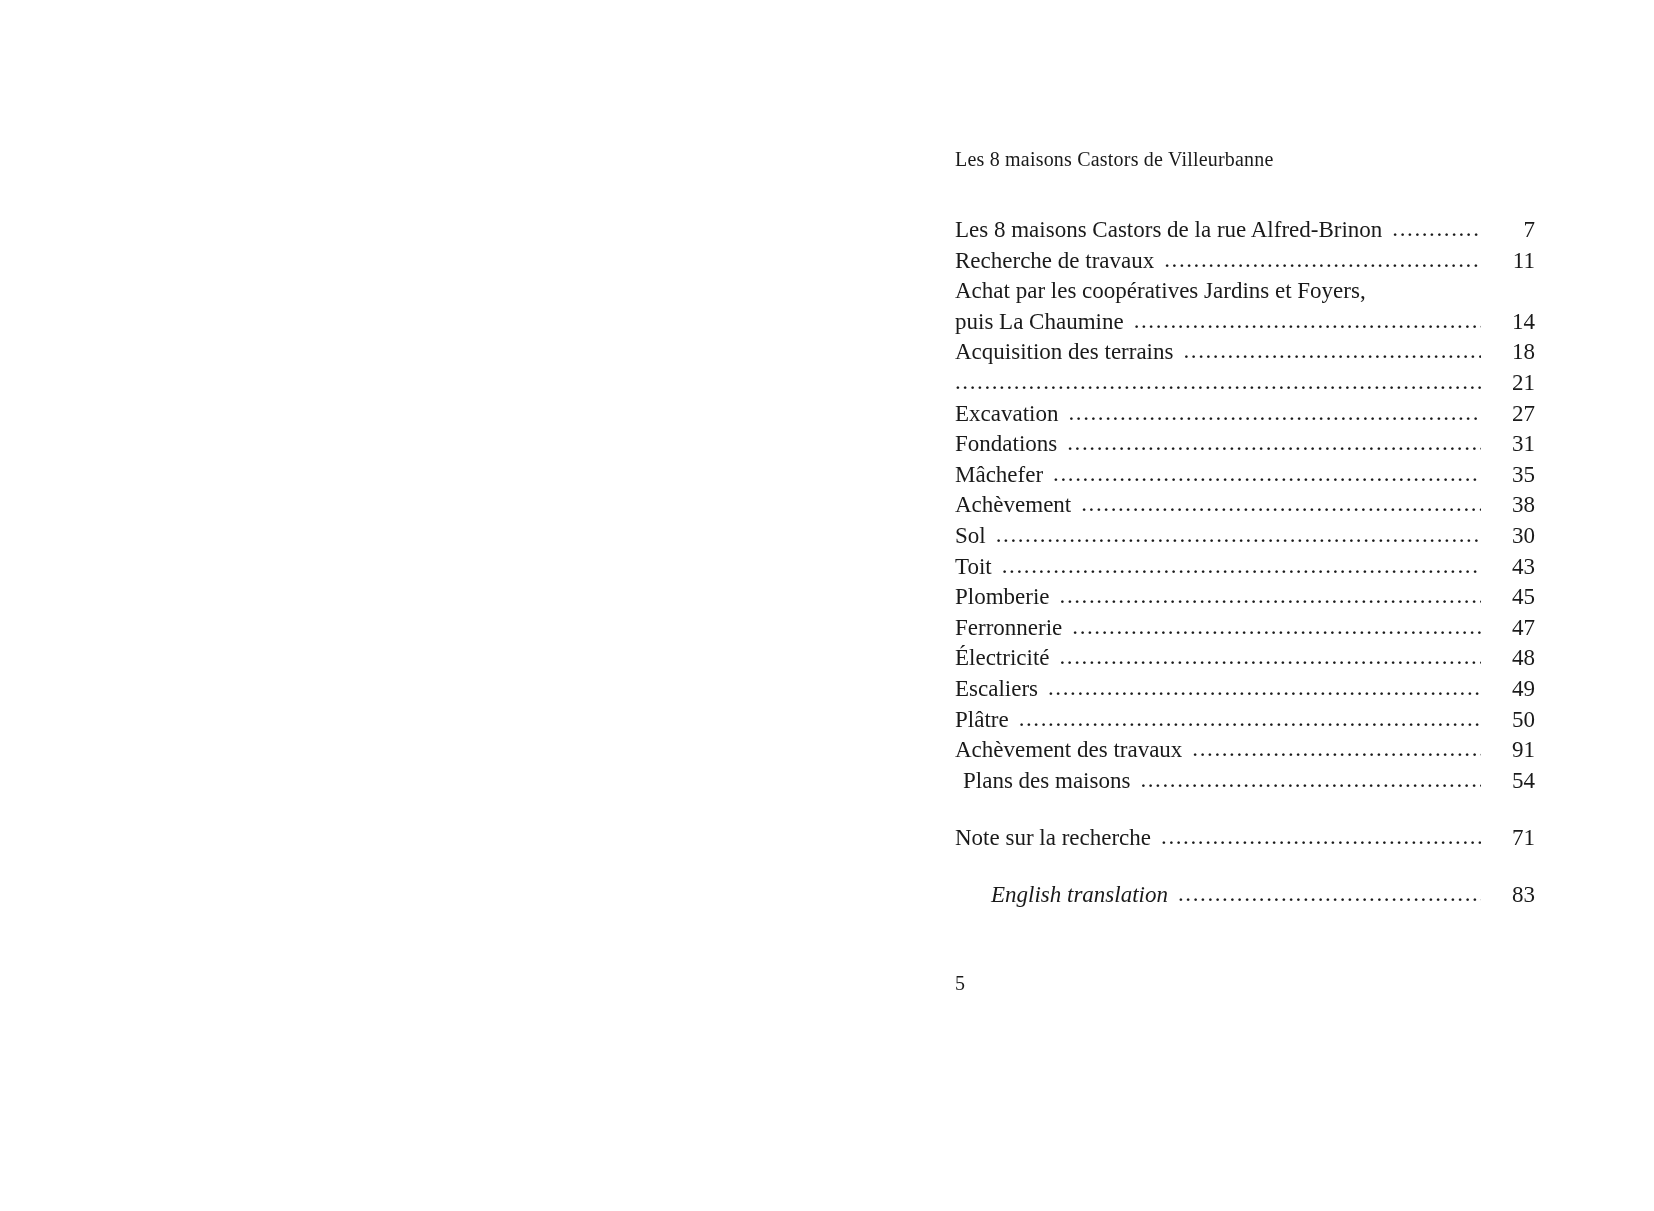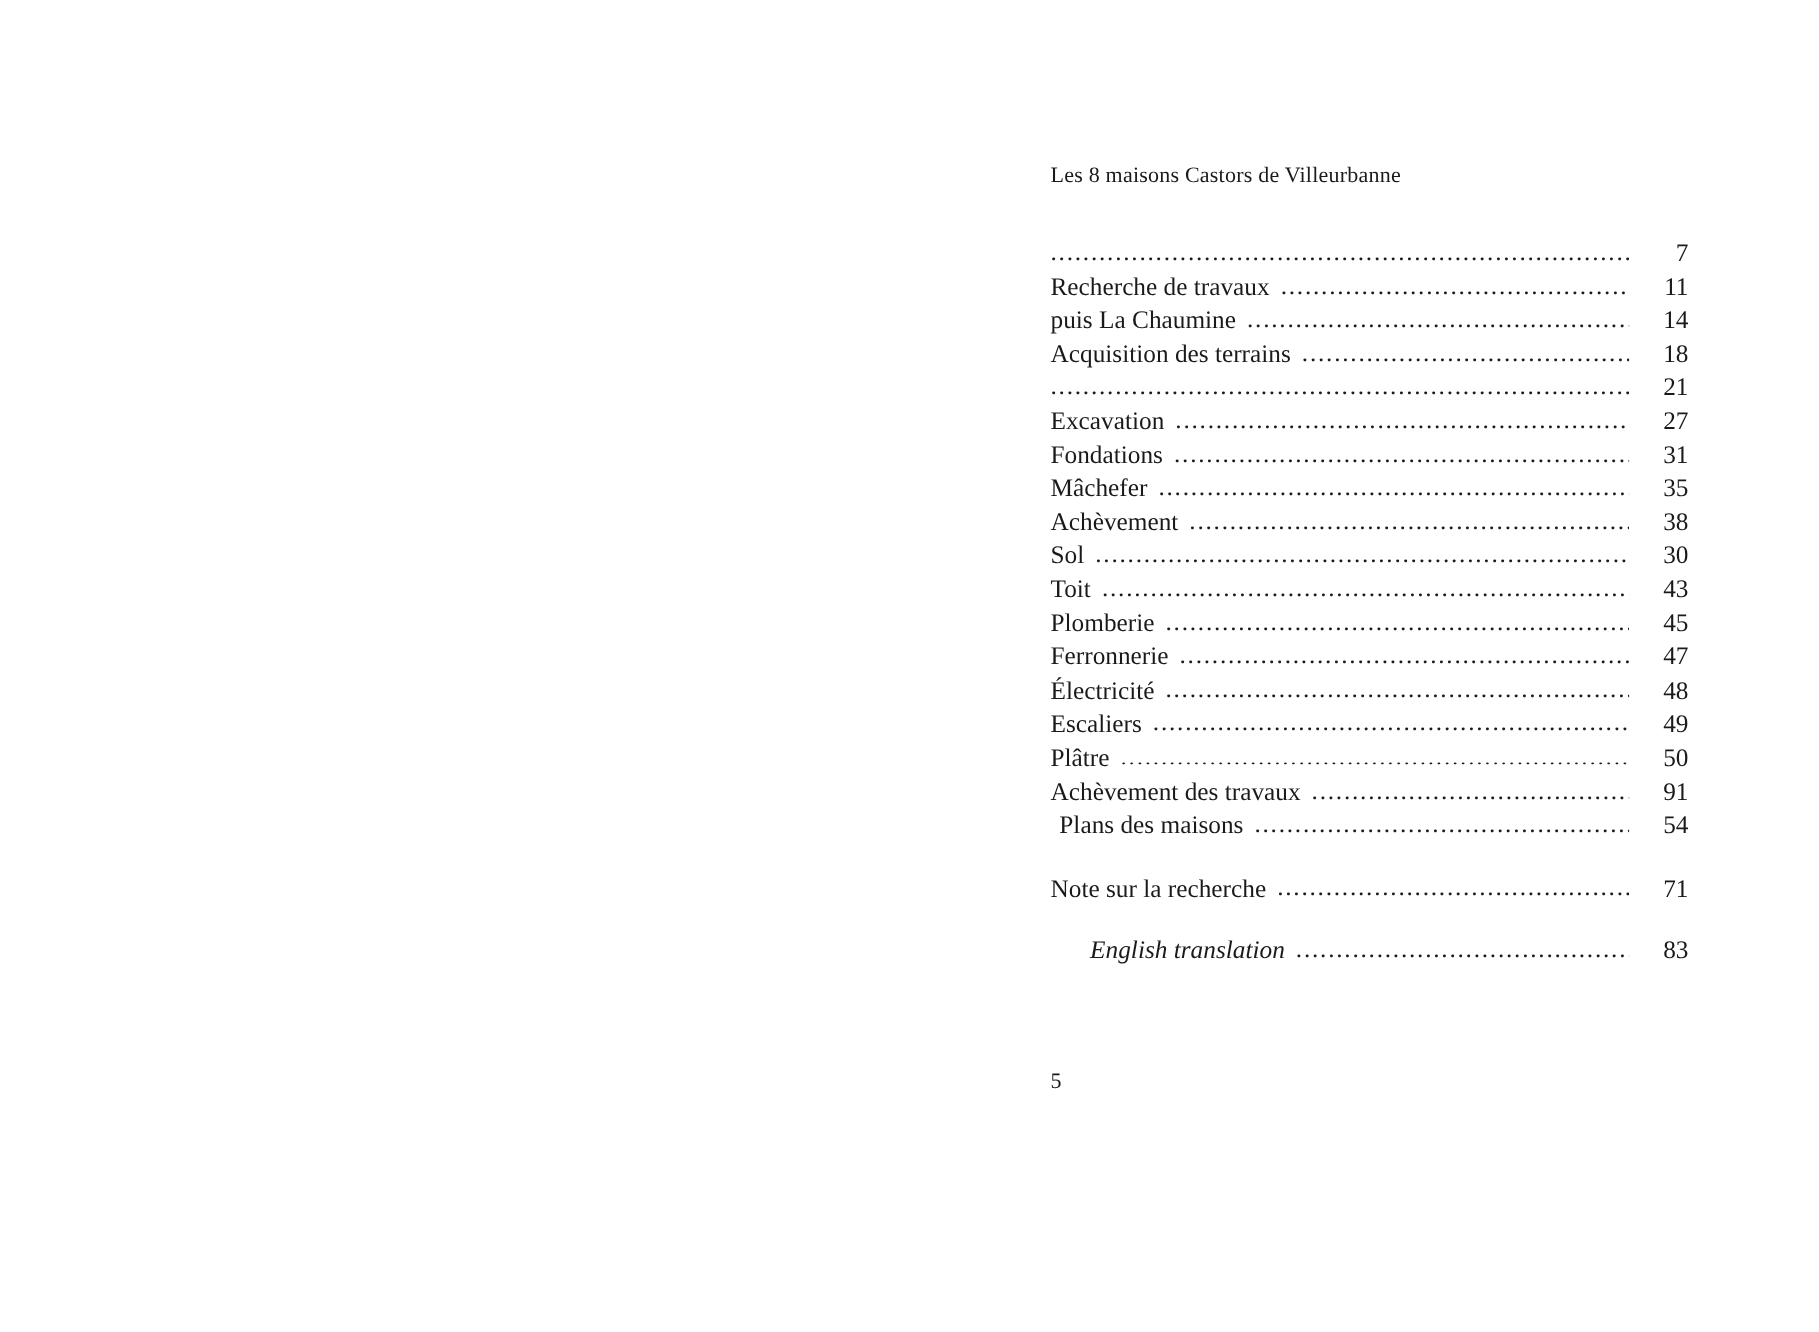--- a/index.html
+++ b/index.html
@@ -95,30 +95,36 @@
 
 <div class="page">
 
   <div class="toc-block">
 
     <div class="running-head">Les 8 maisons Castors de Villeurbanne</div>
 
     <div class="toc-list">
 
       <div class="toc-row">
+        <span class="label">Les 8 maisons Castors de la rue Alfred-Brinon</span>
         <span class="leader">......................................................................................................................</span>
         <span class="page-num">7</span>
       </div>
 
       <div class="toc-row">
         <span class="label">Recherche de travaux</span>
         <span class="leader">......................................................................................................................</span>
         <span class="page-num">11</span>
       </div>
 
+      <div class="toc-row no-leader">
+        <span class="label">Achat par les coopératives Jardins et Foyers,</span>
+        <span class="leader">......................................................................................................................</span>
+        <span class="page-num"></span>
+      </div>
 
       <div class="toc-row">
         <span class="label">puis La Chaumine</span>
         <span class="leader">......................................................................................................................</span>
         <span class="page-num">14</span>
       </div>
 
       <div class="toc-row">
         <span class="label">Acquisition des terrains</span>
         <span class="leader">......................................................................................................................</span>

